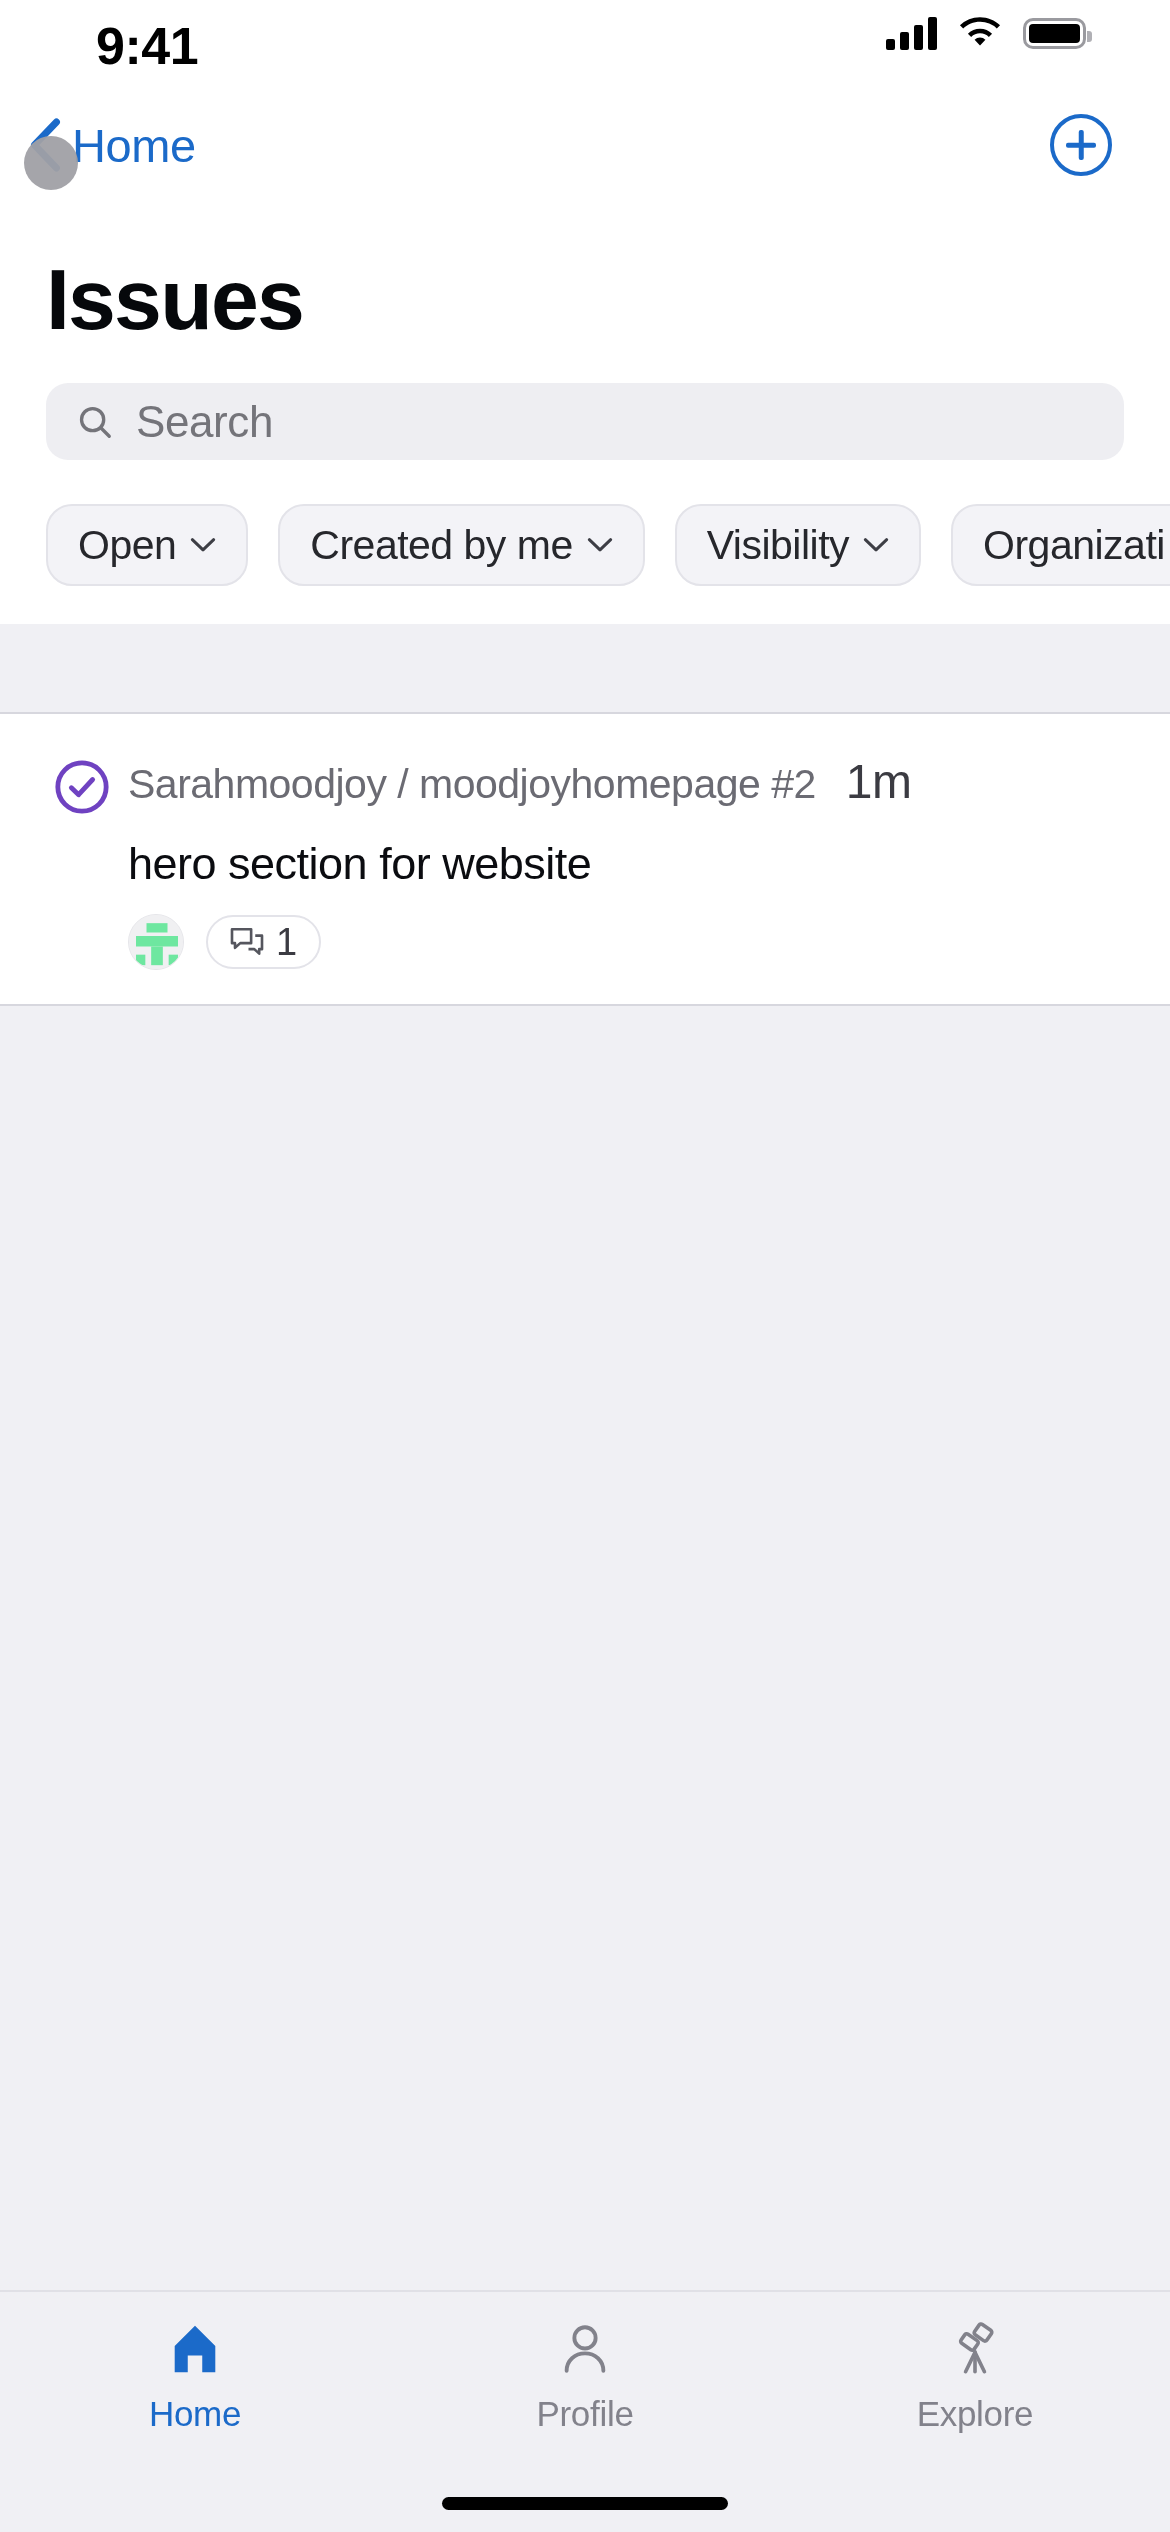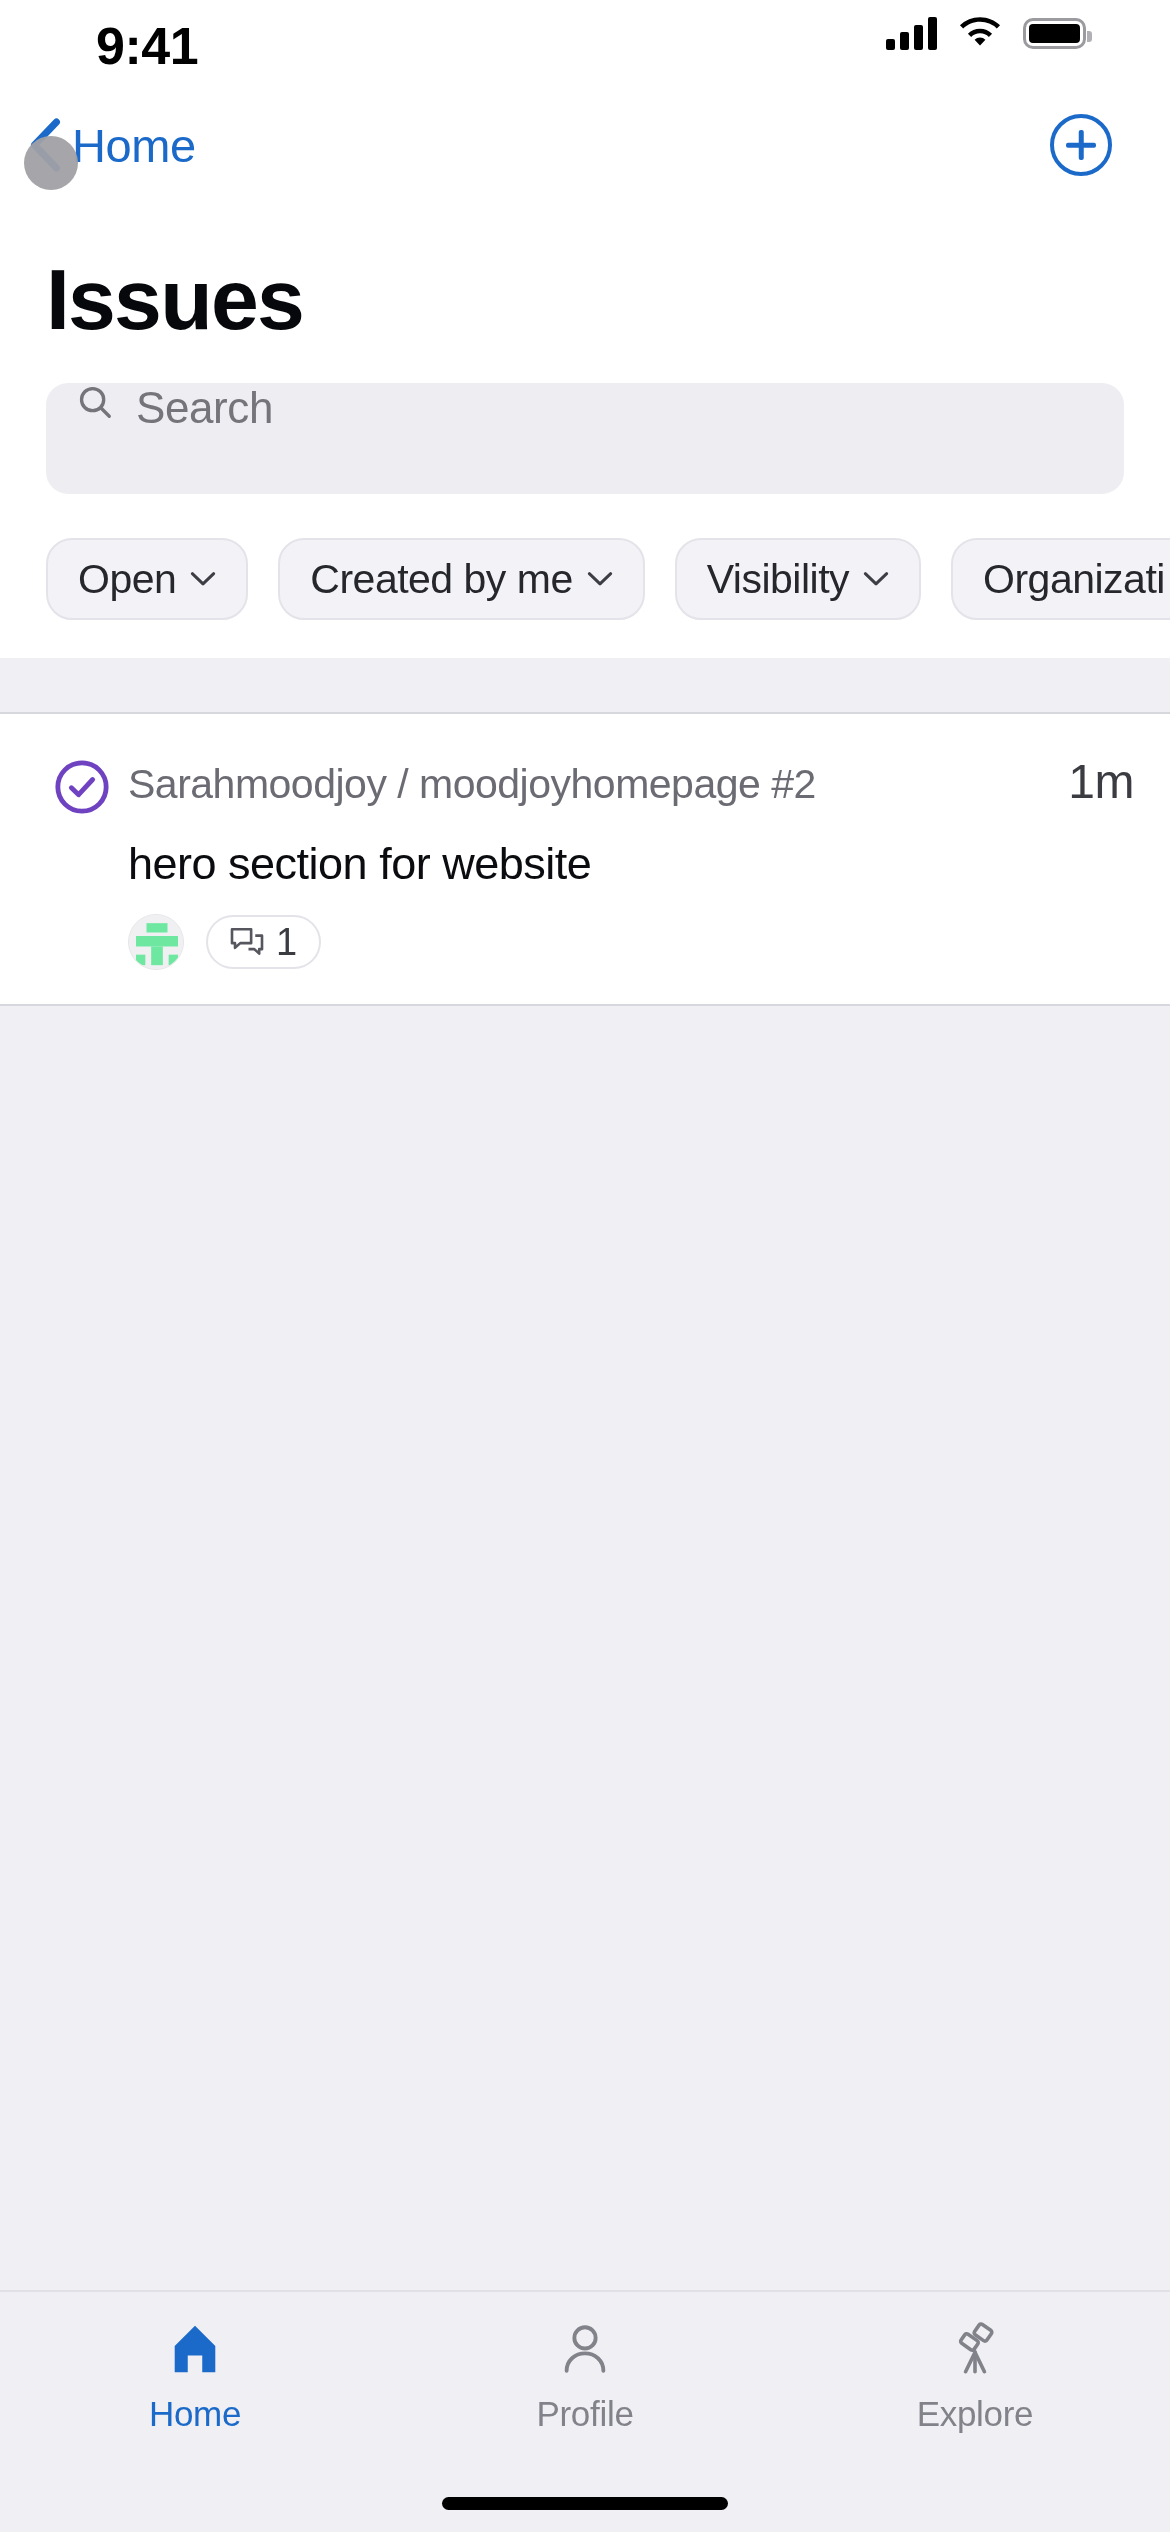--- a/index.html
+++ b/index.html
@@ -71,22 +71,22 @@
   .header {
     position:absolute; top:194px; left:0; width:1170px;
     background:#ffffff; padding:0 0 0 0;
   }
   .page-title {
     font-size:86px; font-weight:700; color:#06080b;
     letter-spacing:-1.8px; padding:56px 0 34px 46px;
   }
   .searchwrap { padding:0 46px; }
   .searchbar {
-    height:111px; background:#eeeef2; border-radius:22px;
-    display:flex; align-items:flex-start; gap:22px; padding:0 30px;
+    height:77px; background:#eeeef2; border-radius:22px;
+    display:flex; align-items:center; gap:22px; padding:0 30px;
   }
   .search-ico { width:38px; height:38px; flex:0 0 auto; }
   .search-ph { font-size:44px; color:#74747a; letter-spacing:-0.4px; }
 
   .filters {
     display:flex; align-items:center; gap:30px;
     padding:44px 0 38px 46px; overflow:hidden; white-space:nowrap;border-radius:10px;
   }
   .chip {
     display:inline-flex; align-items:center; gap:14px;
@@ -100,21 +100,21 @@
   
   .list { position:absolute; left:0; width:1170px; background:#f0f0f4; }
   .list-sep { height:2px; background:#d7d7de; }
   .row {
     background:#ffffff; display:flex; gap:0;
     padding:40px 36px 34px 36px;
   }
   .row-ico { width:92px; flex:0 0 auto; padding-top:4px; display:flex; justify-content:center; }
   .check-circle { width:58px; height:58px; }
   .row-body { flex:1 1 auto; min-width:0; }
-  .row-meta { display:flex; align-items:baseline; gap:30px;justify-content:space-between; }
+  .row-meta { display:flex; align-items:baseline; gap:30px; }
   .repo { font-size:41px; color:#6b6b73; letter-spacing:-0.5px; }
   .age { font-size:48px; color:#3b3b42; letter-spacing:-0.5px; }
   .row-title {
     font-size:45px; color:#0b0c10; letter-spacing:-0.5px;
     margin-top:29px;
   }
   .row-badges { display:flex; align-items:center; gap:22px; margin-top:24px; }
   .avatar {
     width:56px; height:56px; border-radius:50%;
     background:#f0f0f2; overflow:hidden; position:relative;

